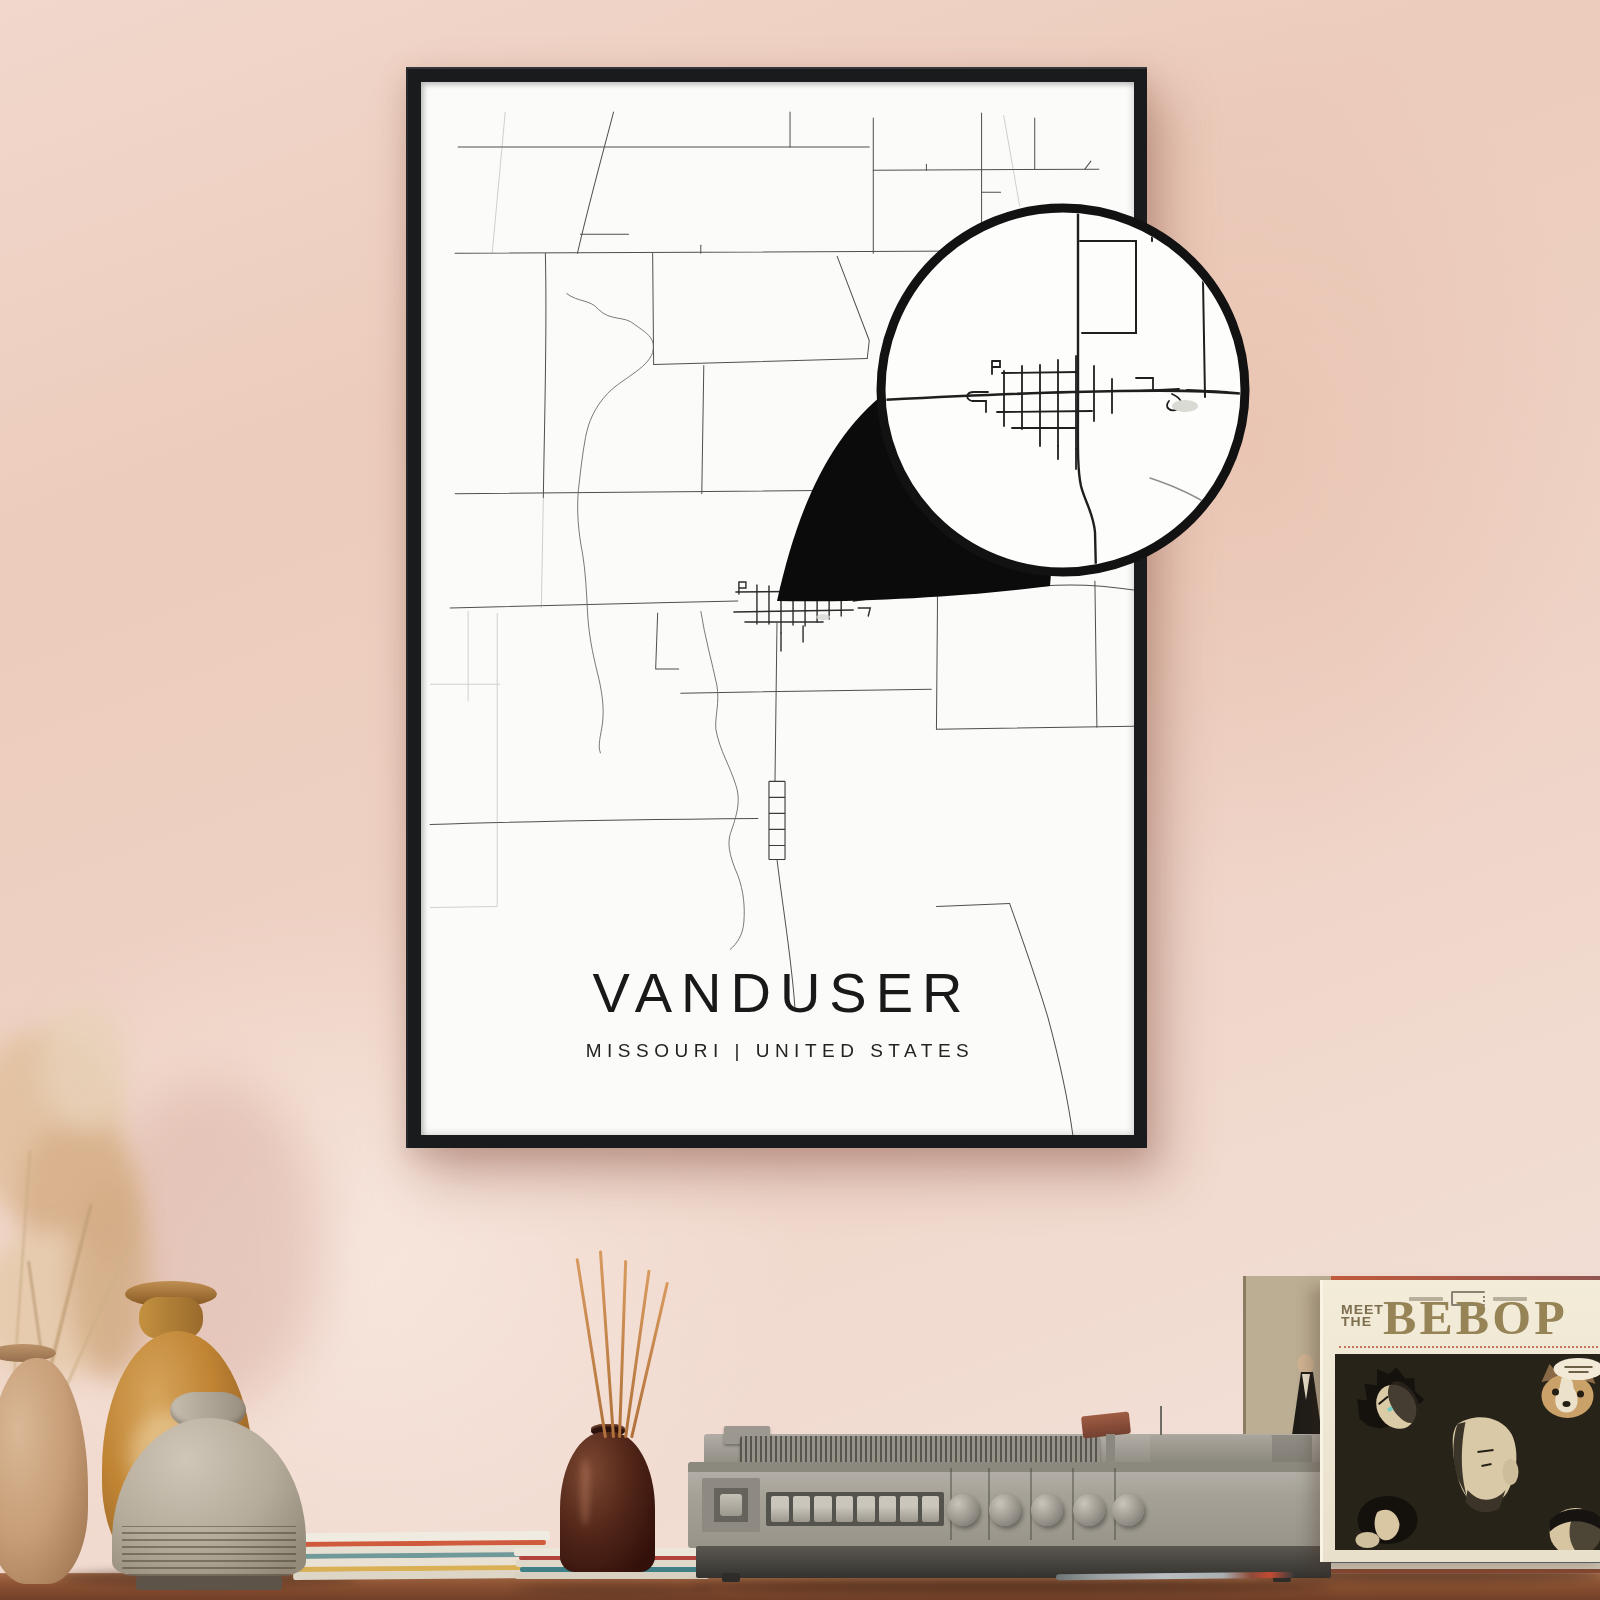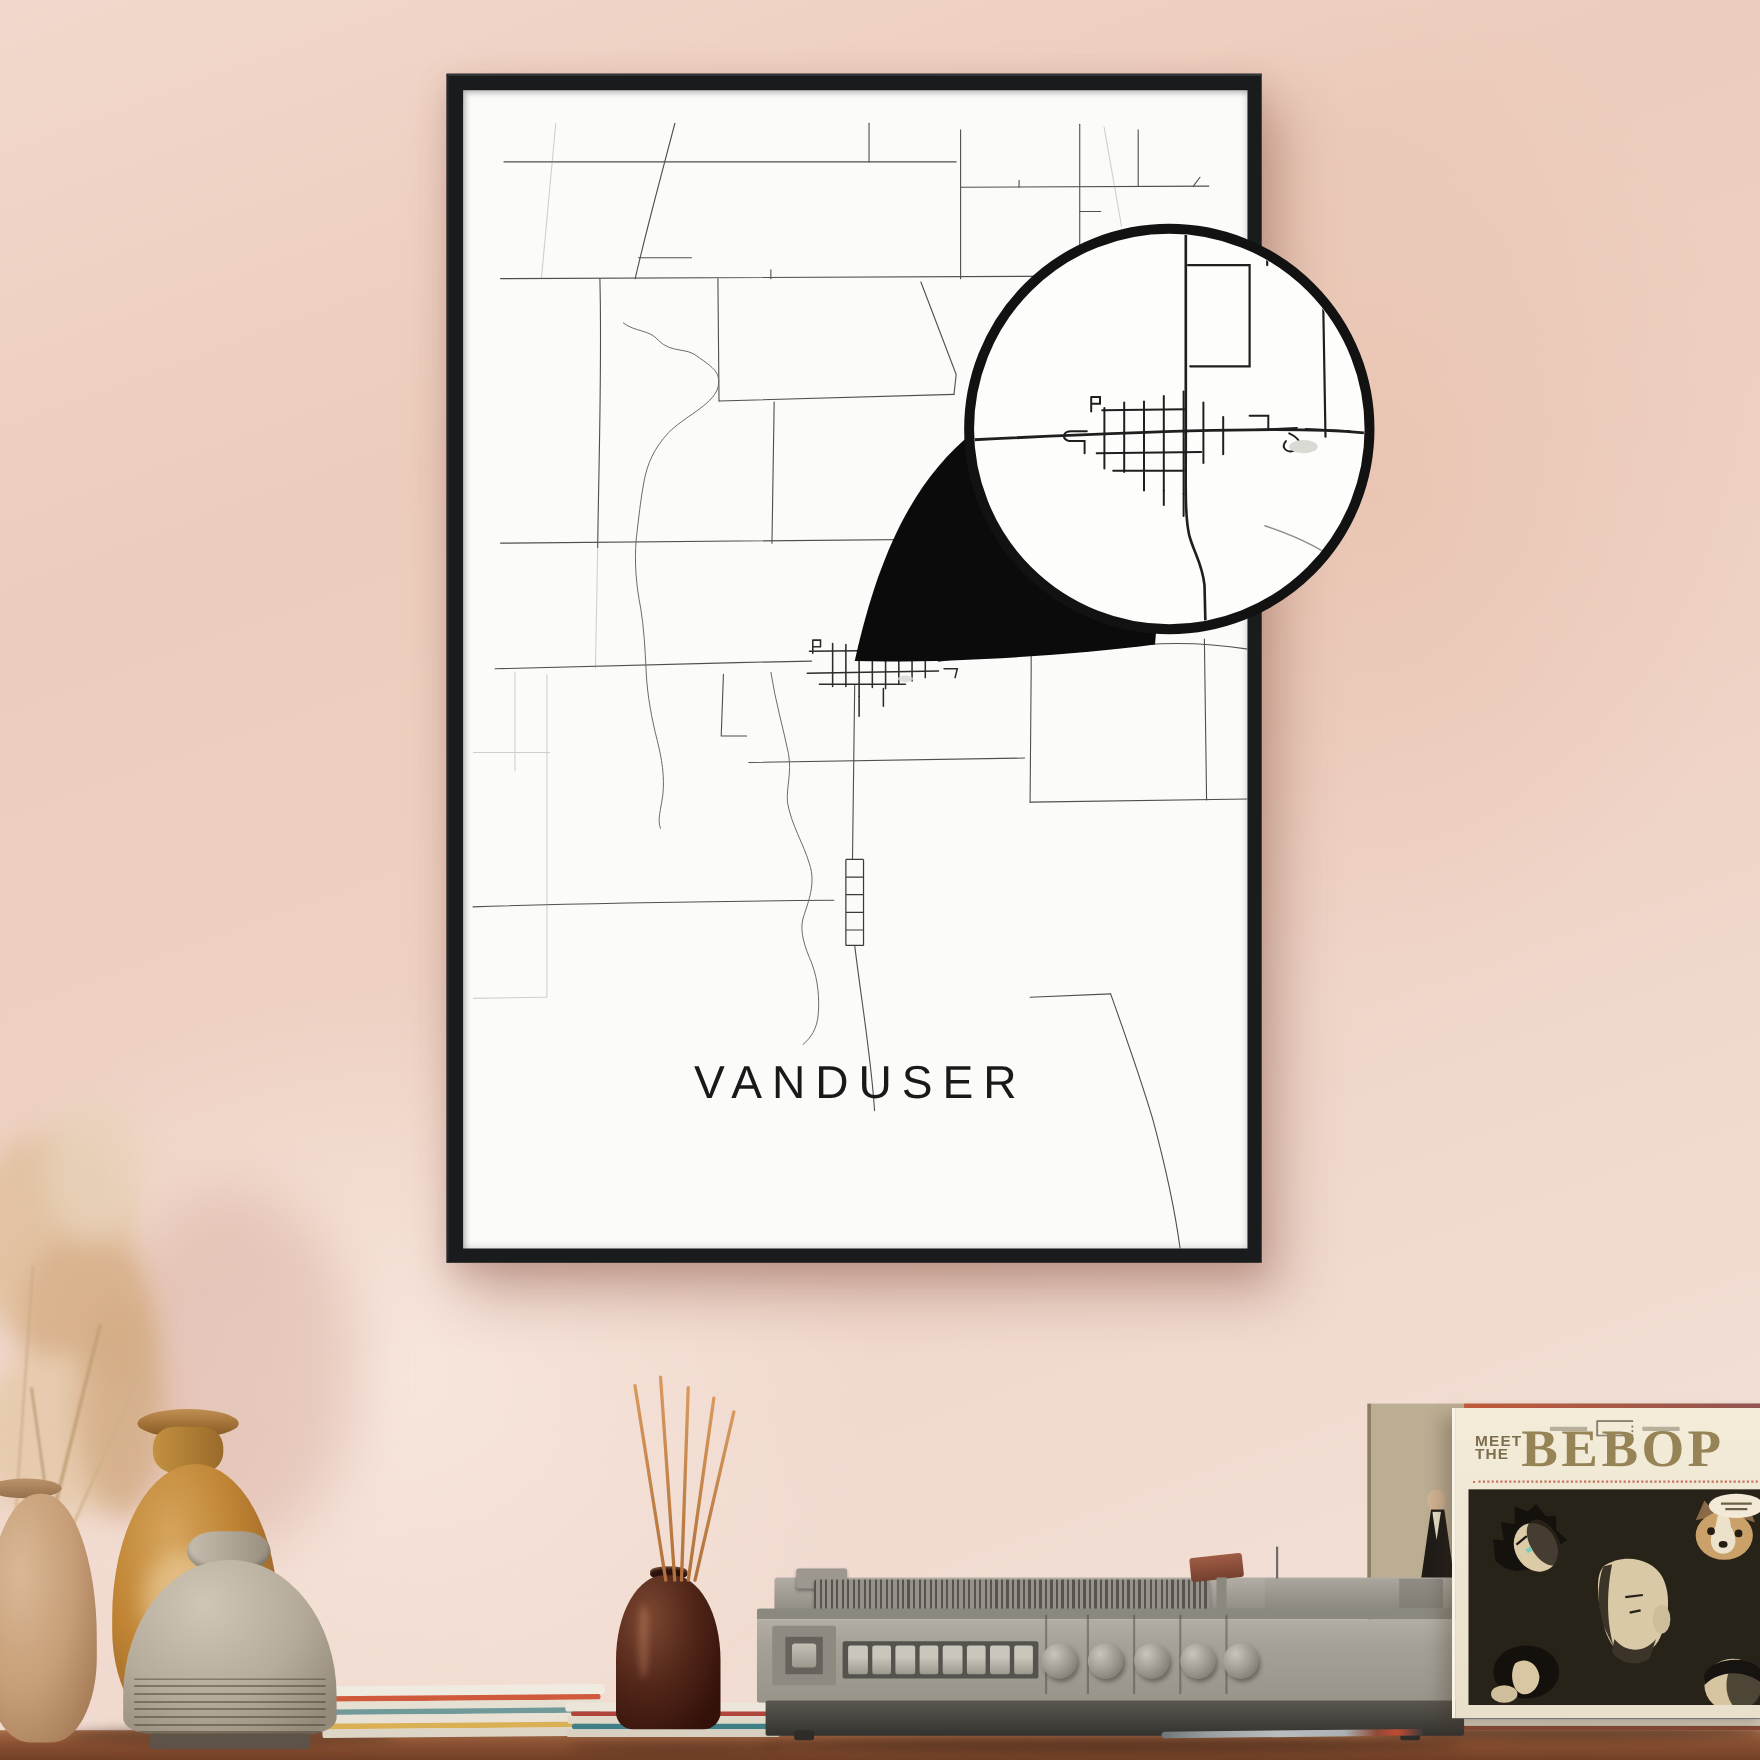--- a/index.html
+++ b/index.html
@@ -13,21 +13,21 @@
   .wall-tint-bl{left:-100px;top:900px;width:900px;height:700px;
     background:radial-gradient(closest-side,rgba(255,245,240,.5),rgba(255,245,240,0));}
   
   .poster-frame{left:406px;top:67px;width:741px;height:1081px;background:#1a1b1d;
     box-shadow:18px 28px 48px rgba(139,88,72,.40),0 10px 24px rgba(150,100,82,.25);
     border-top:2px solid #34363a;border-left:2px solid #26282c;box-sizing:border-box;z-index:2;}
   .poster-paper{position:absolute;inset:13px;background:#fbfbf9;
     box-shadow:inset 0 0 8px rgba(0,0,0,.20),inset 3px 3px 4px rgba(0,0,0,.14);}
   .map-svg{position:absolute;inset:0;width:100%;height:100%;}
   .title-block{position:absolute;left:0;right:0;top:878px;text-align:center;color:#1b1b1b;}
-  .poster-title{font-size:42px;font-weight:300;letter-spacing:9px;padding-left:9px;color:#191919;}
+  .poster-title{font-size:56px;font-weight:300;letter-spacing:9px;padding-left:9px;color:#191919;}
   .poster-subtitle{margin-top:15px;font-size:19px;font-weight:300;letter-spacing:5.5px;
     padding-left:5px;color:#232323;}
   .poster-coordinates{margin-top:11px;font-size:17px;font-weight:300;letter-spacing:4px;
     padding-left:4px;color:#343434;}
   .callout-svg{left:0;top:0;width:1600px;height:1600px;z-index:5;pointer-events:none;}
   
   .table-surface{left:0;right:0;bottom:0;height:26px;z-index:10;
     background:linear-gradient(180deg,#a26a47 0%,#8c5233 40%,#713f27 100%);
     border-top:1px solid rgba(216,164,124,.6);}
   .soft-shadow{z-index:11;filter:blur(5px);border-radius:50%;}
@@ -235,20 +235,21 @@
       </g>
       <ellipse cx="822" cy="616" rx="7" ry="3" fill="#d7d7d2" opacity=".8"></ellipse>
       <g fill="none" stroke="#3a3a3a" stroke-width="1.1">
         <path d="M768 780 L768 858 M784 780 L784 858"></path>
         <path d="M768 780 L784 780 M768 796 L784 796 M768 812 L784 812 M768 828 L784 828
                  M768 844 L784 844 M768 858 L784 858"></path>
       </g>
     </svg>
     <div class="title-block">
       <div class="poster-title">VANDUSER</div>
+      <div class="poster-subtitle">MISSOURI | UNITED STATES</div>
     </div>
   </div>
 </div>
 
 <svg class="abs callout-svg" viewBox="0 0 1600 1600">
   <defs>
       <clipPath id="cclip">
         <circle cx="1063" cy="390" r="177"></circle>
       </clipPath>
     </defs>

